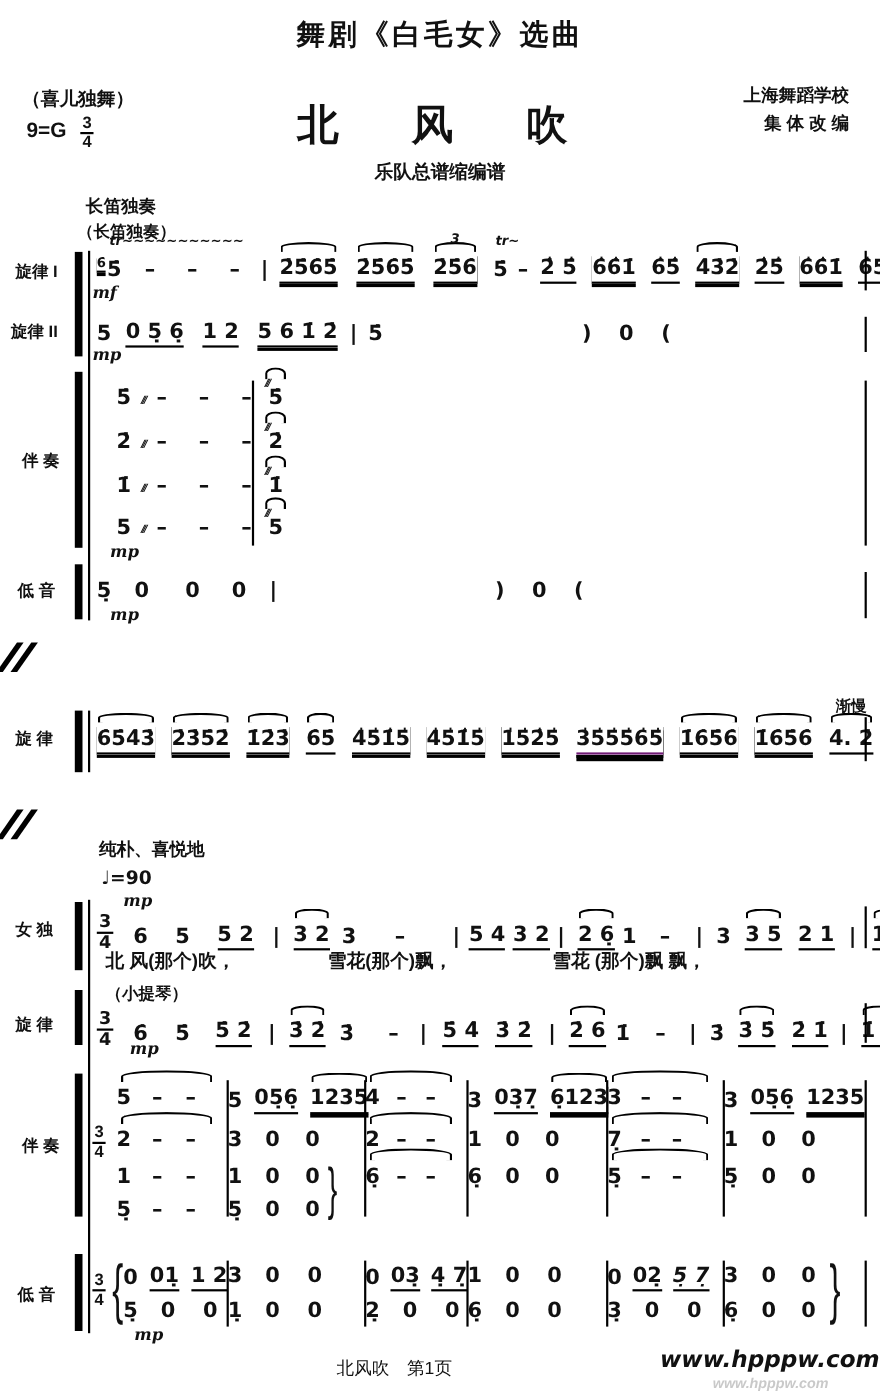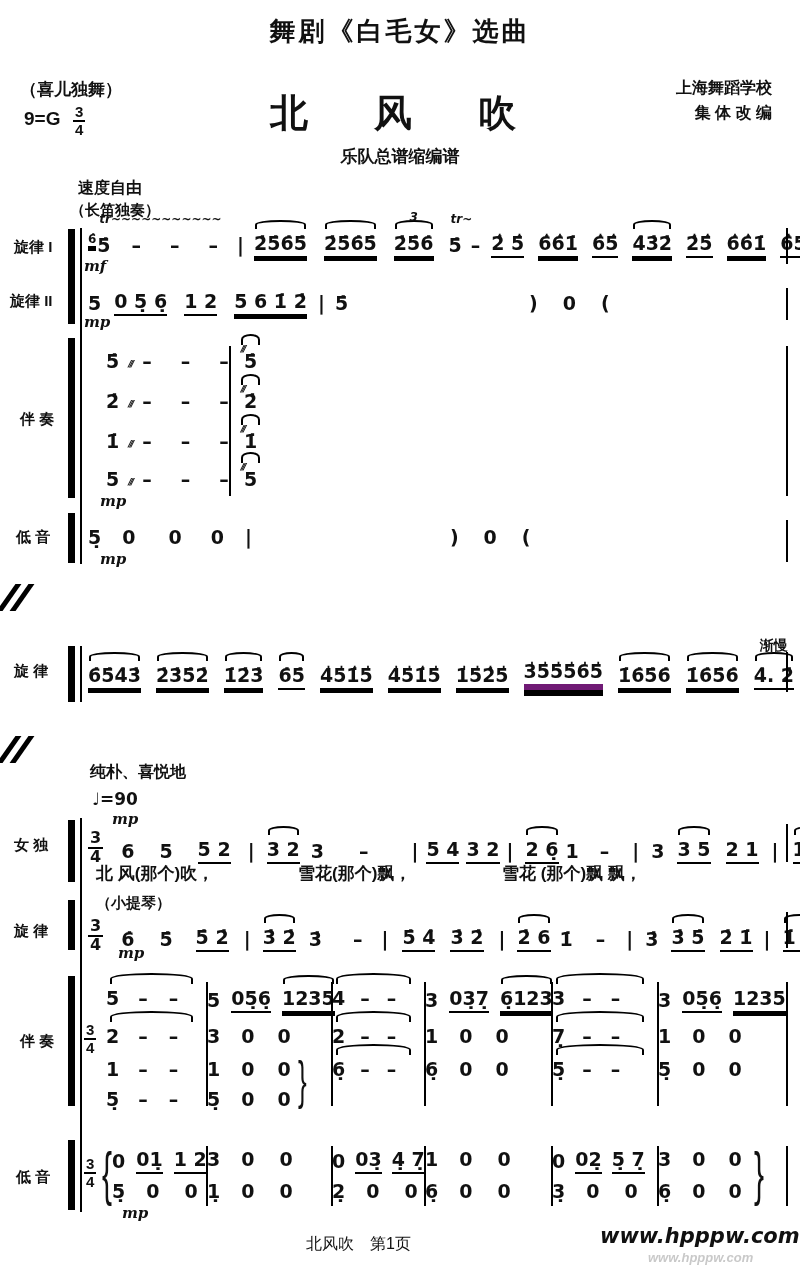--- a/index.html
+++ b/index.html
@@ -4,21 +4,21 @@
 <style>
   html,body{margin:0;padding:0}
   body{width:800px;height:1268px;background:#ffffff;position:relative;overflow:hidden;
        font-family:"Liberation Sans","DejaVu Sans",sans-serif;color:#111}
   .abs{position:absolute;white-space:nowrap}
   .cjk{font-weight:bold}
   .mus{font-family:"DejaVu Sans",sans-serif;font-weight:bold;font-size:19px;white-space:nowrap}
   .tok{display:inline-block;position:relative;margin-right:5px;line-height:26px;vertical-align:bottom}
   .u1{border-bottom:2px solid #000}
   .u2{border-bottom:2px solid #000;box-shadow:0 3px 0 #000}
-  .u3{border-bottom:6px solid #701a75;box-shadow:0 3px 0 #000,0 6px 0 #000}
+  .u3{border-bottom:2px solid #701a75;box-shadow:0 3px 0 #000,0 6px 0 #000}
   .slur::before{content:"";position:absolute;left:1px;right:1px;top:-10px;height:7px;
       border:2px solid #000;border-bottom:none;border-radius:100% 100% 0 0}
   .ferm::before{content:"";position:absolute;left:-3px;right:-3px;top:-14px;height:9px;
       border:2px solid #000;border-bottom:none;border-radius:100% 100% 0 0}
   .ferm::after{content:"•";position:absolute;top:-12px;left:50%;transform:translateX(-50%);font-size:9px}
   .trem::after{content:"///";font-size:9px;letter-spacing:-2px;position:absolute;bottom:-3px;right:-13px;font-style:italic}
   .grace{font-size:12px;position:relative;top:-10px;margin-right:1px;line-height:14px}
   .bar{margin:0 2px}
   .sup{position:absolute;top:-19px;font-size:12px;font-style:italic;font-weight:bold;line-height:1;white-space:nowrap}
   .ann{position:absolute;top:-30px;left:50%;transform:translateX(-50%);font-size:14px;font-style:normal;
@@ -60,21 +60,21 @@
 
 <div class="abs cjk" style="left:50%;top:88px;transform:translateX(-50%);font-size:38px;letter-spacing:14px">北　风　吹</div>
 
 <div class="abs cjk" style="right:28px;top:76px;font-size:16px;text-align:right;line-height:1.55">
   <div>上海舞蹈学校</div>
   <div>集 体 改 编</div>
 </div>
 
 <div class="abs cjk" style="left:50%;top:145px;transform:translateX(-50%);font-size:17px">乐队总谱缩编谱</div>
 
-<div class="abs cjk" style="left:78px;top:178px;font-size:16px">速度自由</div>
+<div class="abs cjk" style="left:78px;top:178px;font-size:16px">长笛独奏</div>
 <div class="abs cjk" style="left:70px;top:201px;font-size:15px">（长笛独奏）</div>
 
 <div class="thin" style="left:80px;top:228px;height:336px"></div>
 <div class="thick" style="left:68px;top:229px;height:95px"></div>
 <div class="thick" style="left:68px;top:338px;height:160px"></div>
 <div class="thick" style="left:68px;top:513px;height:50px"></div>
 
 <div class="lbl" style="left:14px;top:238px">旋律 I</div>
 <div class="abs mus" style="left:88px;top:230px"><span class="tok grace u2">6̇</span><span class="tok ">5̇<i class="sup" style="left: 2px;">tr~~~~~~~~~~~</i></span><span class="tok " style="margin-left: 16px;">–</span><span class="tok " style="margin-left: 24px;">–</span><span class="tok " style="margin-left: 24px;">–</span><span class="tok bar" style="margin-left: 14px;">|</span><span class="tok u2 slur" style="margin-left: 8px;">2̇5̇6̇5̇</span><span class="tok u2 slur" style="margin-left: 12px;">2̇5̇6̇5̇</span><span class="tok u2 slur" style="margin-left: 12px;">2̇5̇6̇<i class="sup" style="left: 50%; transform: translateX(-50%);">3</i></span><span class="tok " style="margin-left: 10px;">5̇<i class="sup" style="left: 2px;">tr~</i></span><span class="tok " style="margin-left: 4px;">–</span><span class="tok u1" style="margin-left: 6px;">2̇̍ 5̇̍</span><span class="tok u2" style="margin-left: 9px;">6̇̍6̇̍1̇</span><span class="tok u1" style="margin-left: 9px;">6̇̍5̇̍</span><span class="tok u2 slur" style="margin-left: 9px;">4̇3̇2̇</span><span class="tok u1" style="margin-left: 9px;">2̇̍5̇̍</span><span class="tok u2" style="margin-left: 9px;">6̇̍6̇̍1̇</span><span class="tok u1" style="margin-left: 9px;">6̇̍5̇̍</span></div>
 <div class="dyn" style="left:84px;top:257px">mf</div>
@@ -199,21 +199,21 @@
 <div class="abs frac" style="left:84px;top:1156px">
     <b class="frt">3</b>
     <b>4</b>
   </div>
 <div class="bigbrace" style="left:102px;top:1144px">{</div>
 <div class="abs mus mrow" style="left:112px;top:1146px">
     <div class="mcell" style="width: 95px;"><span class="tok ">0</span><span class="tok u1" style="margin-left: 6px;">01̣</span><span class="tok u1" style="margin-left: 6px;">1 2</span></div>
     <div class="mcell" style="width: 125px;"><span class="tok ">3</span><span class="tok " style="margin-left: 16px;">0</span><span class="tok " style="margin-left: 20px;">0</span></div>
     <div class="mcell" style="width: 93px;"><span class="tok ">0</span><span class="tok u1" style="margin-left: 5px;">03̣</span><span class="tok u1" style="margin-left: 5px;">4̣ 7̣</span></div>
     <div class="mcell" style="width: 127px;"><span class="tok ">1</span><span class="tok " style="margin-left: 16px;">0</span><span class="tok " style="margin-left: 20px;">0</span></div>
-    <div class="mcell" style="width: 106px;"><span class="tok ">0</span><span class="tok u1" style="margin-left: 5px;">02̣</span><span class="tok u1" style="margin-left: 5px;">5̣ 7̣</span></div>
+    <div class="mcell" style="width: 106px;"><span class="tok ">0</span><span class="tok u1" style="margin-left: 5px;">02̣</span><span class="tok u1" style="margin-left: 5px; font-style: italic;">5̣ 7̣</span></div>
     <div class="mcell" style="width: 130px;"><span class="tok ">3</span><span class="tok " style="margin-left: 16px;">0</span><span class="tok " style="margin-left: 18px;">0</span></div>
   </div>
 <div class="abs mus mrow" style="left:112px;top:1178px">
     <div class="mcell" style="width: 95px;"><span class="tok ">5̣</span><span class="tok " style="margin-left: 16px;">0</span><span class="tok " style="margin-left: 20px;">0</span></div>
     <div class="mcell" style="width: 125px;"><span class="tok ">1̣</span><span class="tok " style="margin-left: 16px;">0</span><span class="tok " style="margin-left: 20px;">0</span></div>
     <div class="mcell" style="width: 93px;"><span class="tok ">2̣</span><span class="tok " style="margin-left: 16px;">0</span><span class="tok " style="margin-left: 20px;">0</span></div>
     <div class="mcell" style="width: 127px;"><span class="tok ">6̣</span><span class="tok " style="margin-left: 16px;">0</span><span class="tok " style="margin-left: 20px;">0</span></div>
     <div class="mcell" style="width: 106px;"><span class="tok ">3̣</span><span class="tok " style="margin-left: 16px;">0</span><span class="tok " style="margin-left: 20px;">0</span></div>
     <div class="mcell" style="width: 130px;"><span class="tok ">6̣</span><span class="tok " style="margin-left: 16px;">0</span><span class="tok " style="margin-left: 18px;">0</span></div>
   </div>

